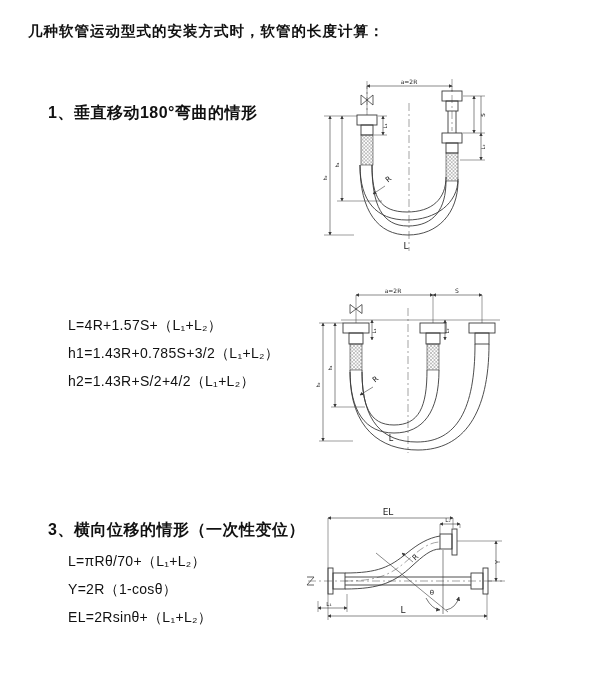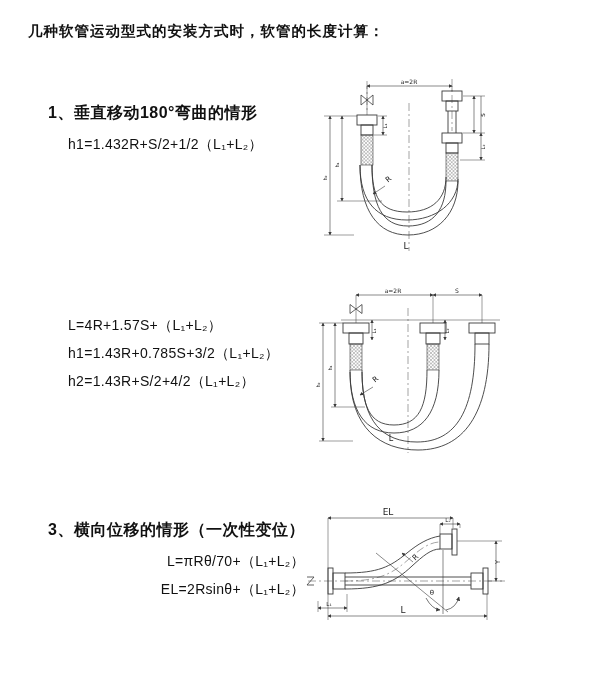--- a/index.html
+++ b/index.html
@@ -13,49 +13,49 @@
     font-size:14.5px;font-weight:700;letter-spacing:1px;
   }
   .section{position:absolute;}
   .sec-heading{font-size:16px;font-weight:600;letter-spacing:0.5px;}
   .formulas{margin:10px 0 0 20px;}
   .formula{font-size:14px;line-height:20px;margin-bottom:8px;letter-spacing:0.3px;}
   .diagram{position:absolute;}
   svg text{font-family:"DejaVu Sans","Liberation Sans",sans-serif;fill:#222;}
   .s1{left:48px;top:103px;}
   .s2{left:48px;top:305px;}
-  .s3{left:48px;top:520px;text-align:right;}
+  .s3{left:48px;top:520px;}
   .d1{left:310px;top:73px;}
   .d2{left:305px;top:283px;}
   .d3{left:300px;top:498px;}
 </style>
 </head>
 <body>
 
 <div class="page-title">几种软管运动型式的安装方式时，软管的长度计算：</div>
 
 <div class="section s1">
   <div class="sec-heading">1、垂直移动180°弯曲的情形</div>
   <div class="formulas">
-    <div class="formula">h1=1.432R+S/2+1/2（L₁+L₂）</div>
   </div>
 </div>
 
 <div class="section s2">
   <div class="formulas">
     <div class="formula">L=4R+1.57S+（L₁+L₂）</div>
     <div class="formula">h1=1.43R+0.785S+3/2（L₁+L₂）</div>
     <div class="formula">h2=1.43R+S/2+4/2（L₁+L₂）</div>
   </div>
 </div>
 
 <div class="section s3">
   <div class="sec-heading">3、横向位移的情形（一次性变位）</div>
   <div class="formulas">
     <div class="formula">L=πRθ/70+（L₁+L₂）</div>
+    <div class="formula">Y=2R（1-cosθ）</div>
     <div class="formula">EL=2Rsinθ+（L₁+L₂）</div>
   </div>
 </div>
 
 <svg class="diagram d1" width="275" height="192" viewBox="0 0 275 192">
   <defs>
     <marker id="ar1" viewBox="0 0 10 10" refX="9" refY="5" markerWidth="6" markerHeight="6" orient="auto-start-reverse">
       <path d="M0,0 L10,5 L0,10 Z" fill="#3a3a3a"></path>
     </marker>
     <pattern id="ht1" width="3.5" height="3.5" patternUnits="userSpaceOnUse">

